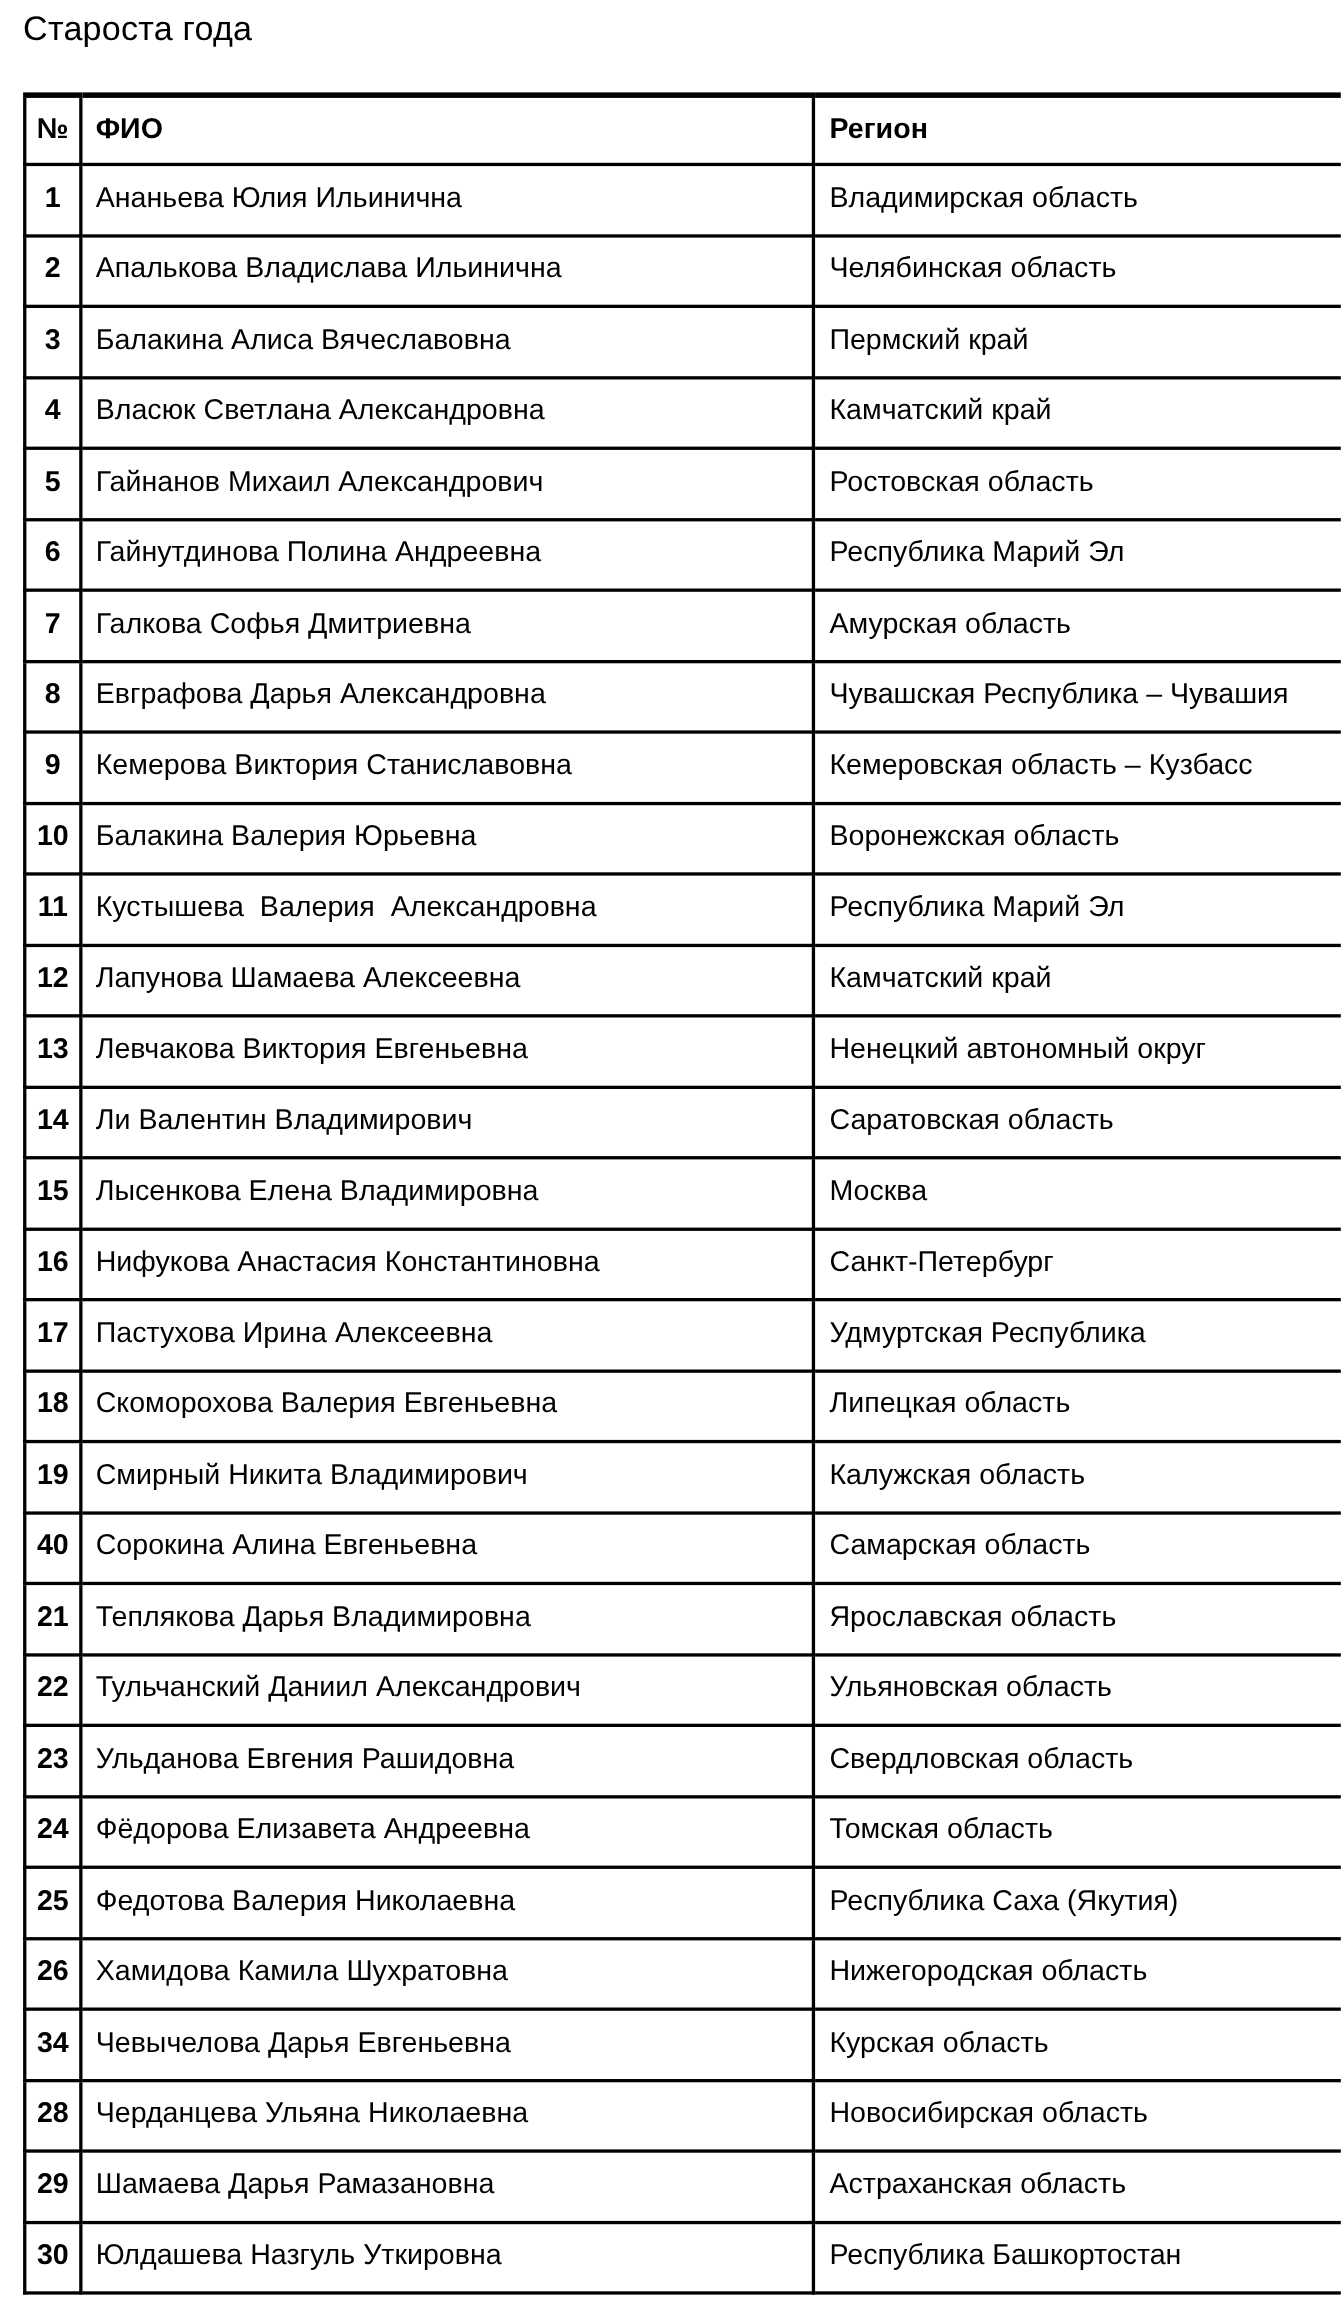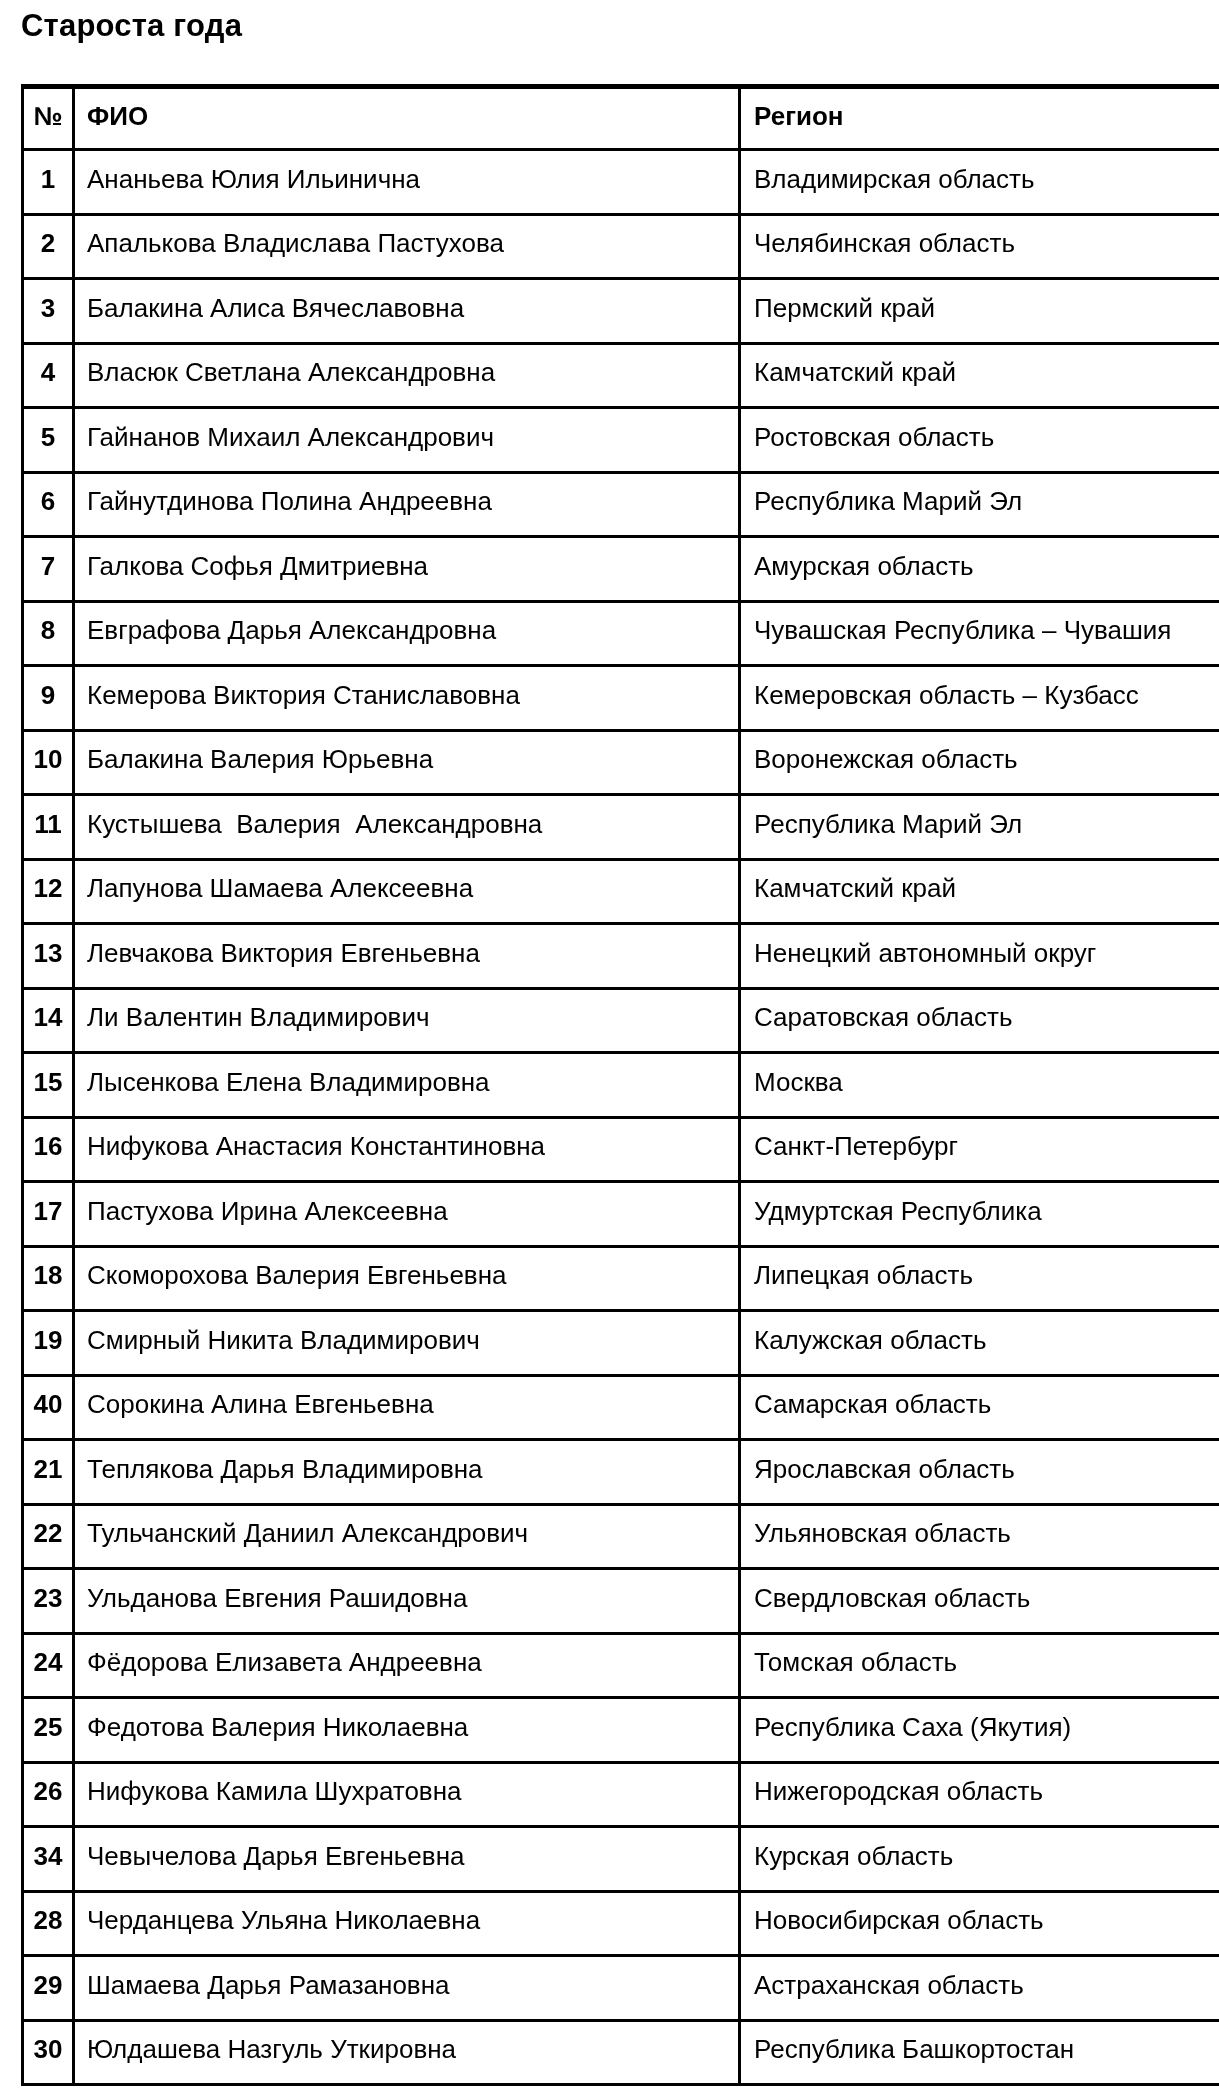--- a/index.html
+++ b/index.html
@@ -14,21 +14,21 @@
     overflow: hidden;
     background: #ffffff;
     color: #000000;
     font-family: "Liberation Sans", sans-serif;
   }
   .title {
     position: absolute;
     left: 21px;
     top: 8px;
     font-size: 31px;
-    font-weight: bold;
+    font-weight: normal;
     letter-spacing: 0.2px;
   }
   table.roster {
     position: absolute;
     left: 21px;
     top: 84px;
     border-collapse: collapse;
     table-layout: fixed;
     width: 1417px; 
   }
@@ -89,21 +89,21 @@
       </tr>
     </thead>
     <tbody id="rows">
         <tr>
     <td class="c-num">1</td>
     <td class="c-name">Ананьева Юлия Ильинична</td>
     <td class="c-region">Владимирская область</td>
   </tr>
         <tr>
     <td class="c-num">2</td>
-    <td class="c-name">Апалькова Владислава Пастухова</td>
+    <td class="c-name">Апалькова Владислава Ильинична</td>
     <td class="c-region">Челябинская область</td>
   </tr>
         <tr>
     <td class="c-num">3</td>
     <td class="c-name">Балакина Алиса Вячеславовна</td>
     <td class="c-region">Пермский край</td>
   </tr>
         <tr>
     <td class="c-num">4</td>
     <td class="c-name">Власюк Светлана Александровна</td>
@@ -209,21 +209,21 @@
     <td class="c-name">Фёдорова Елизавета Андреевна</td>
     <td class="c-region">Томская область</td>
   </tr>
         <tr>
     <td class="c-num">25</td>
     <td class="c-name">Федотова Валерия Николаевна</td>
     <td class="c-region">Республика Саха (Якутия)</td>
   </tr>
         <tr>
     <td class="c-num">26</td>
-    <td class="c-name">Нифукова Камила Шухратовна</td>
+    <td class="c-name">Хамидова Камила Шухратовна</td>
     <td class="c-region">Нижегородская область</td>
   </tr>
         <tr>
     <td class="c-num">34</td>
     <td class="c-name">Чевычелова Дарья Евгеньевна</td>
     <td class="c-region">Курская область</td>
   </tr>
         <tr>
     <td class="c-num">28</td>
     <td class="c-name">Черданцева Ульяна Николаевна</td>

